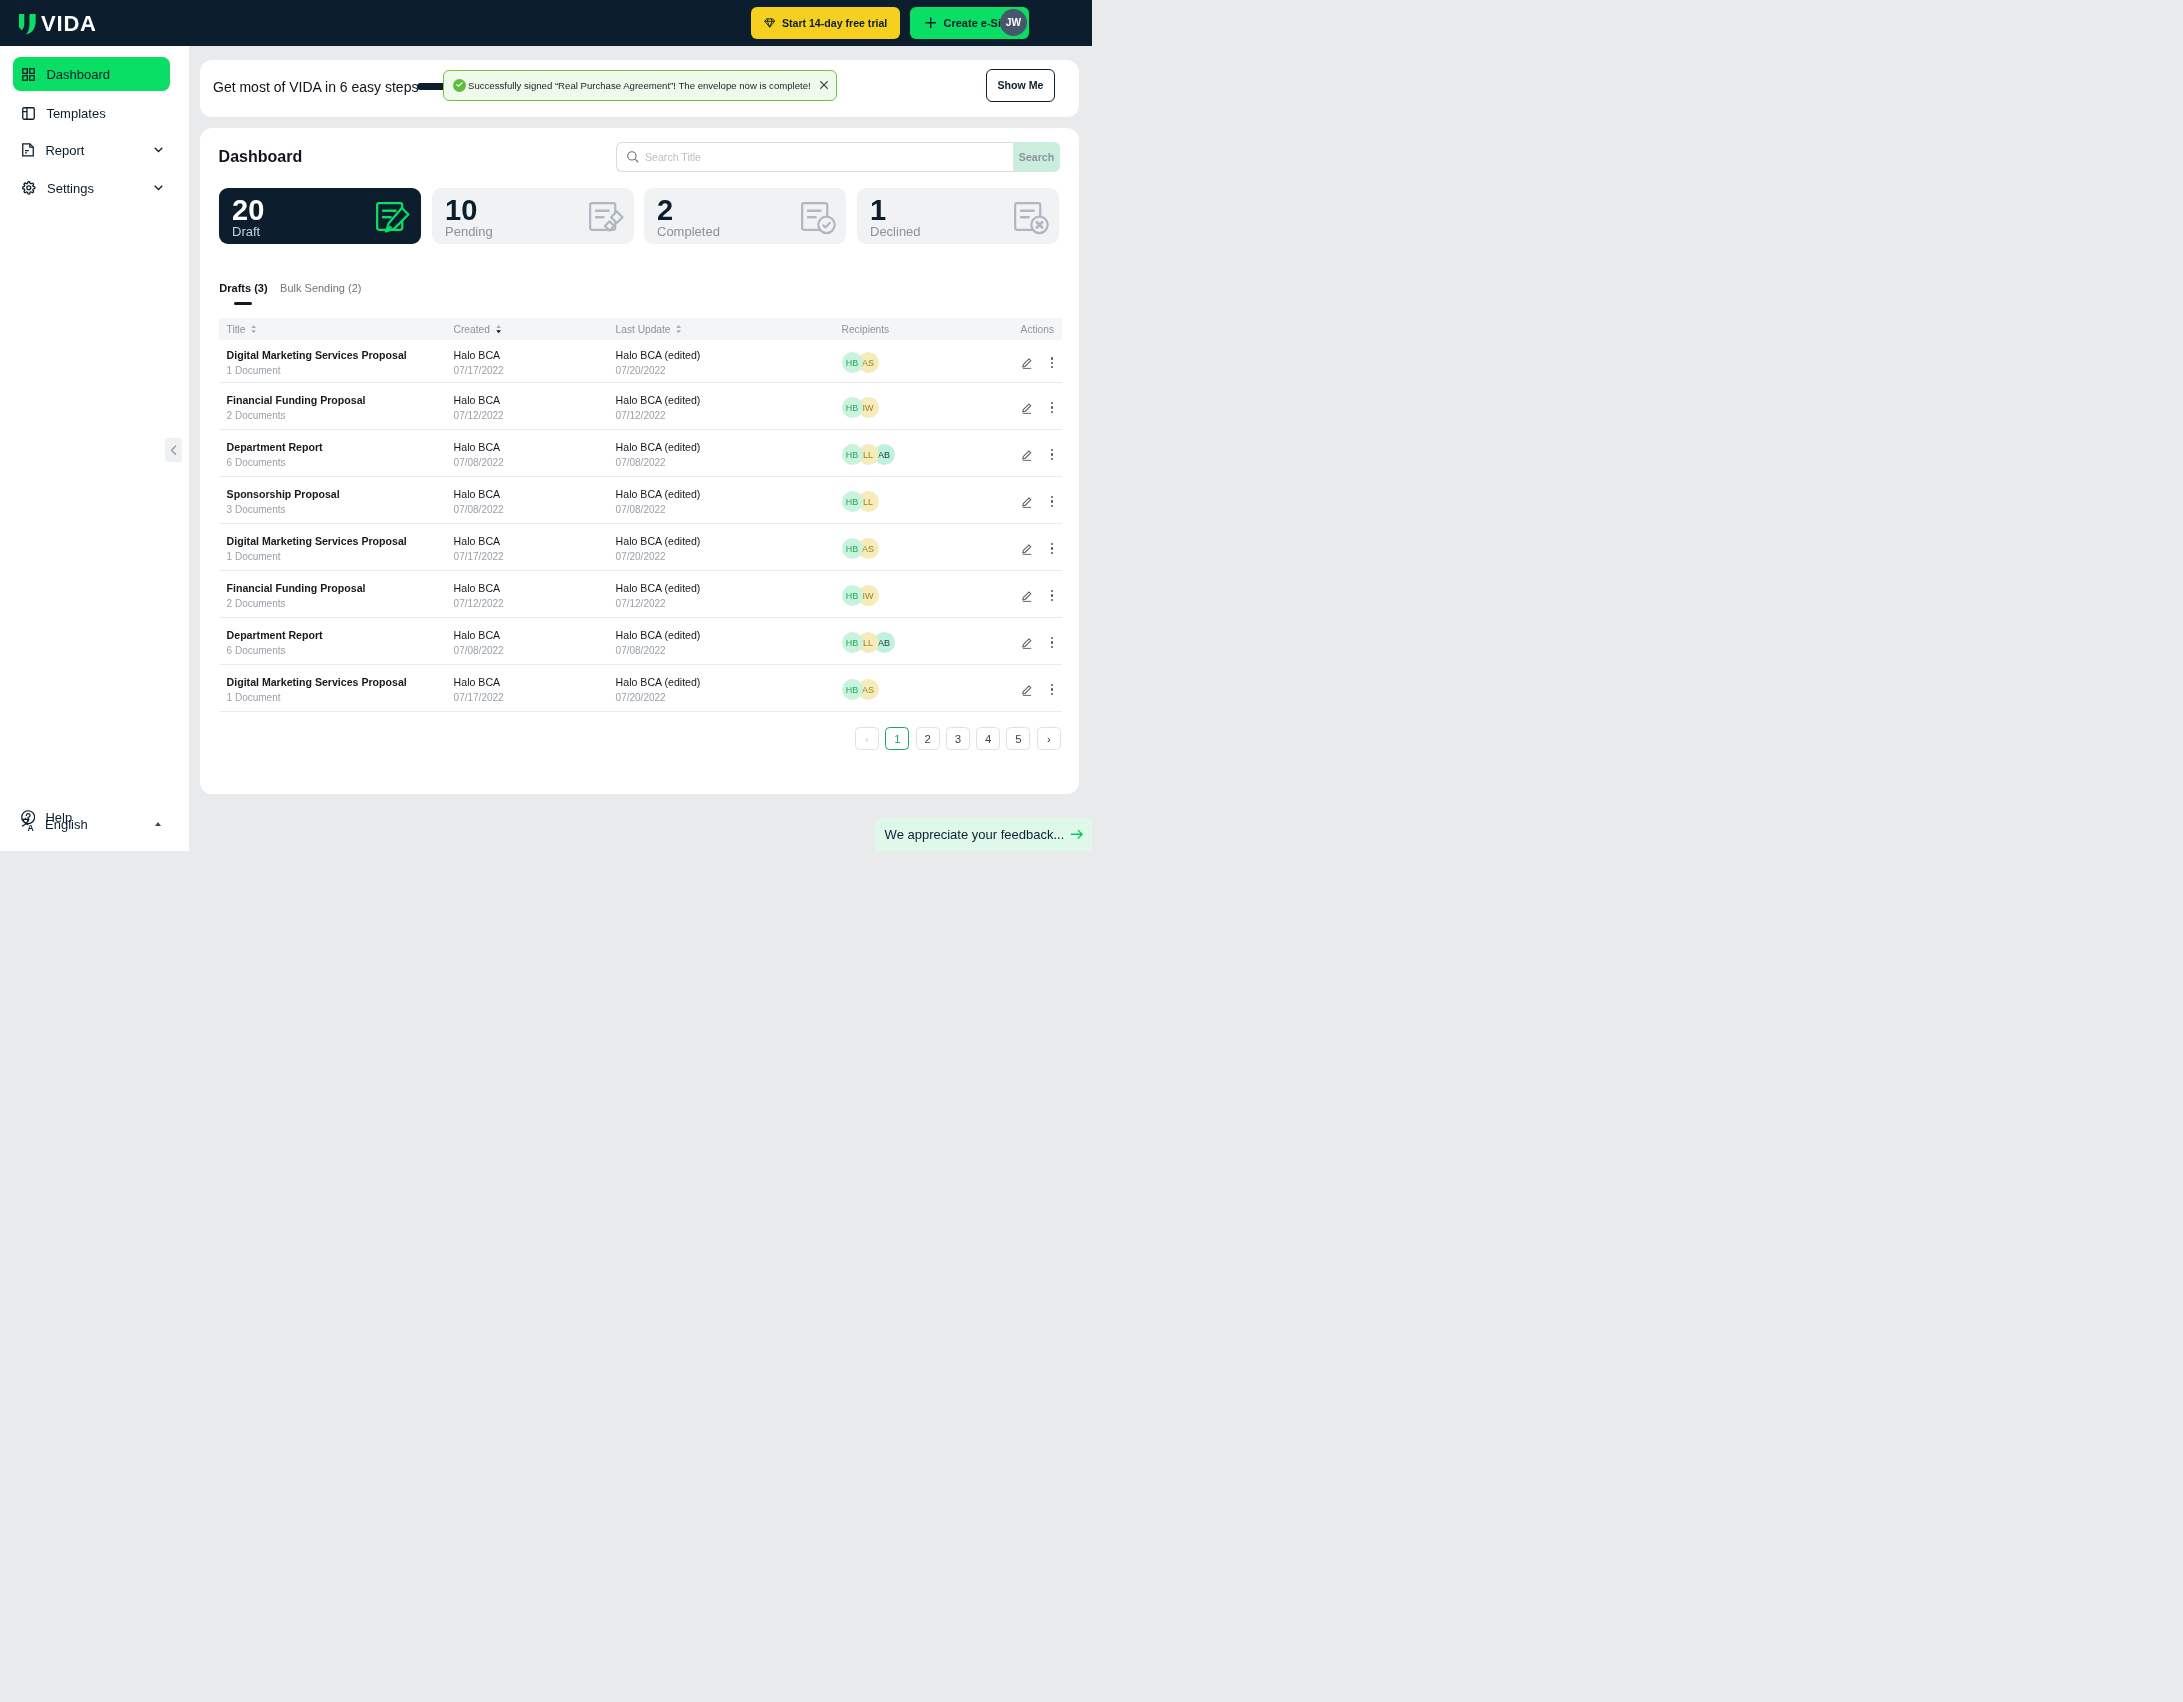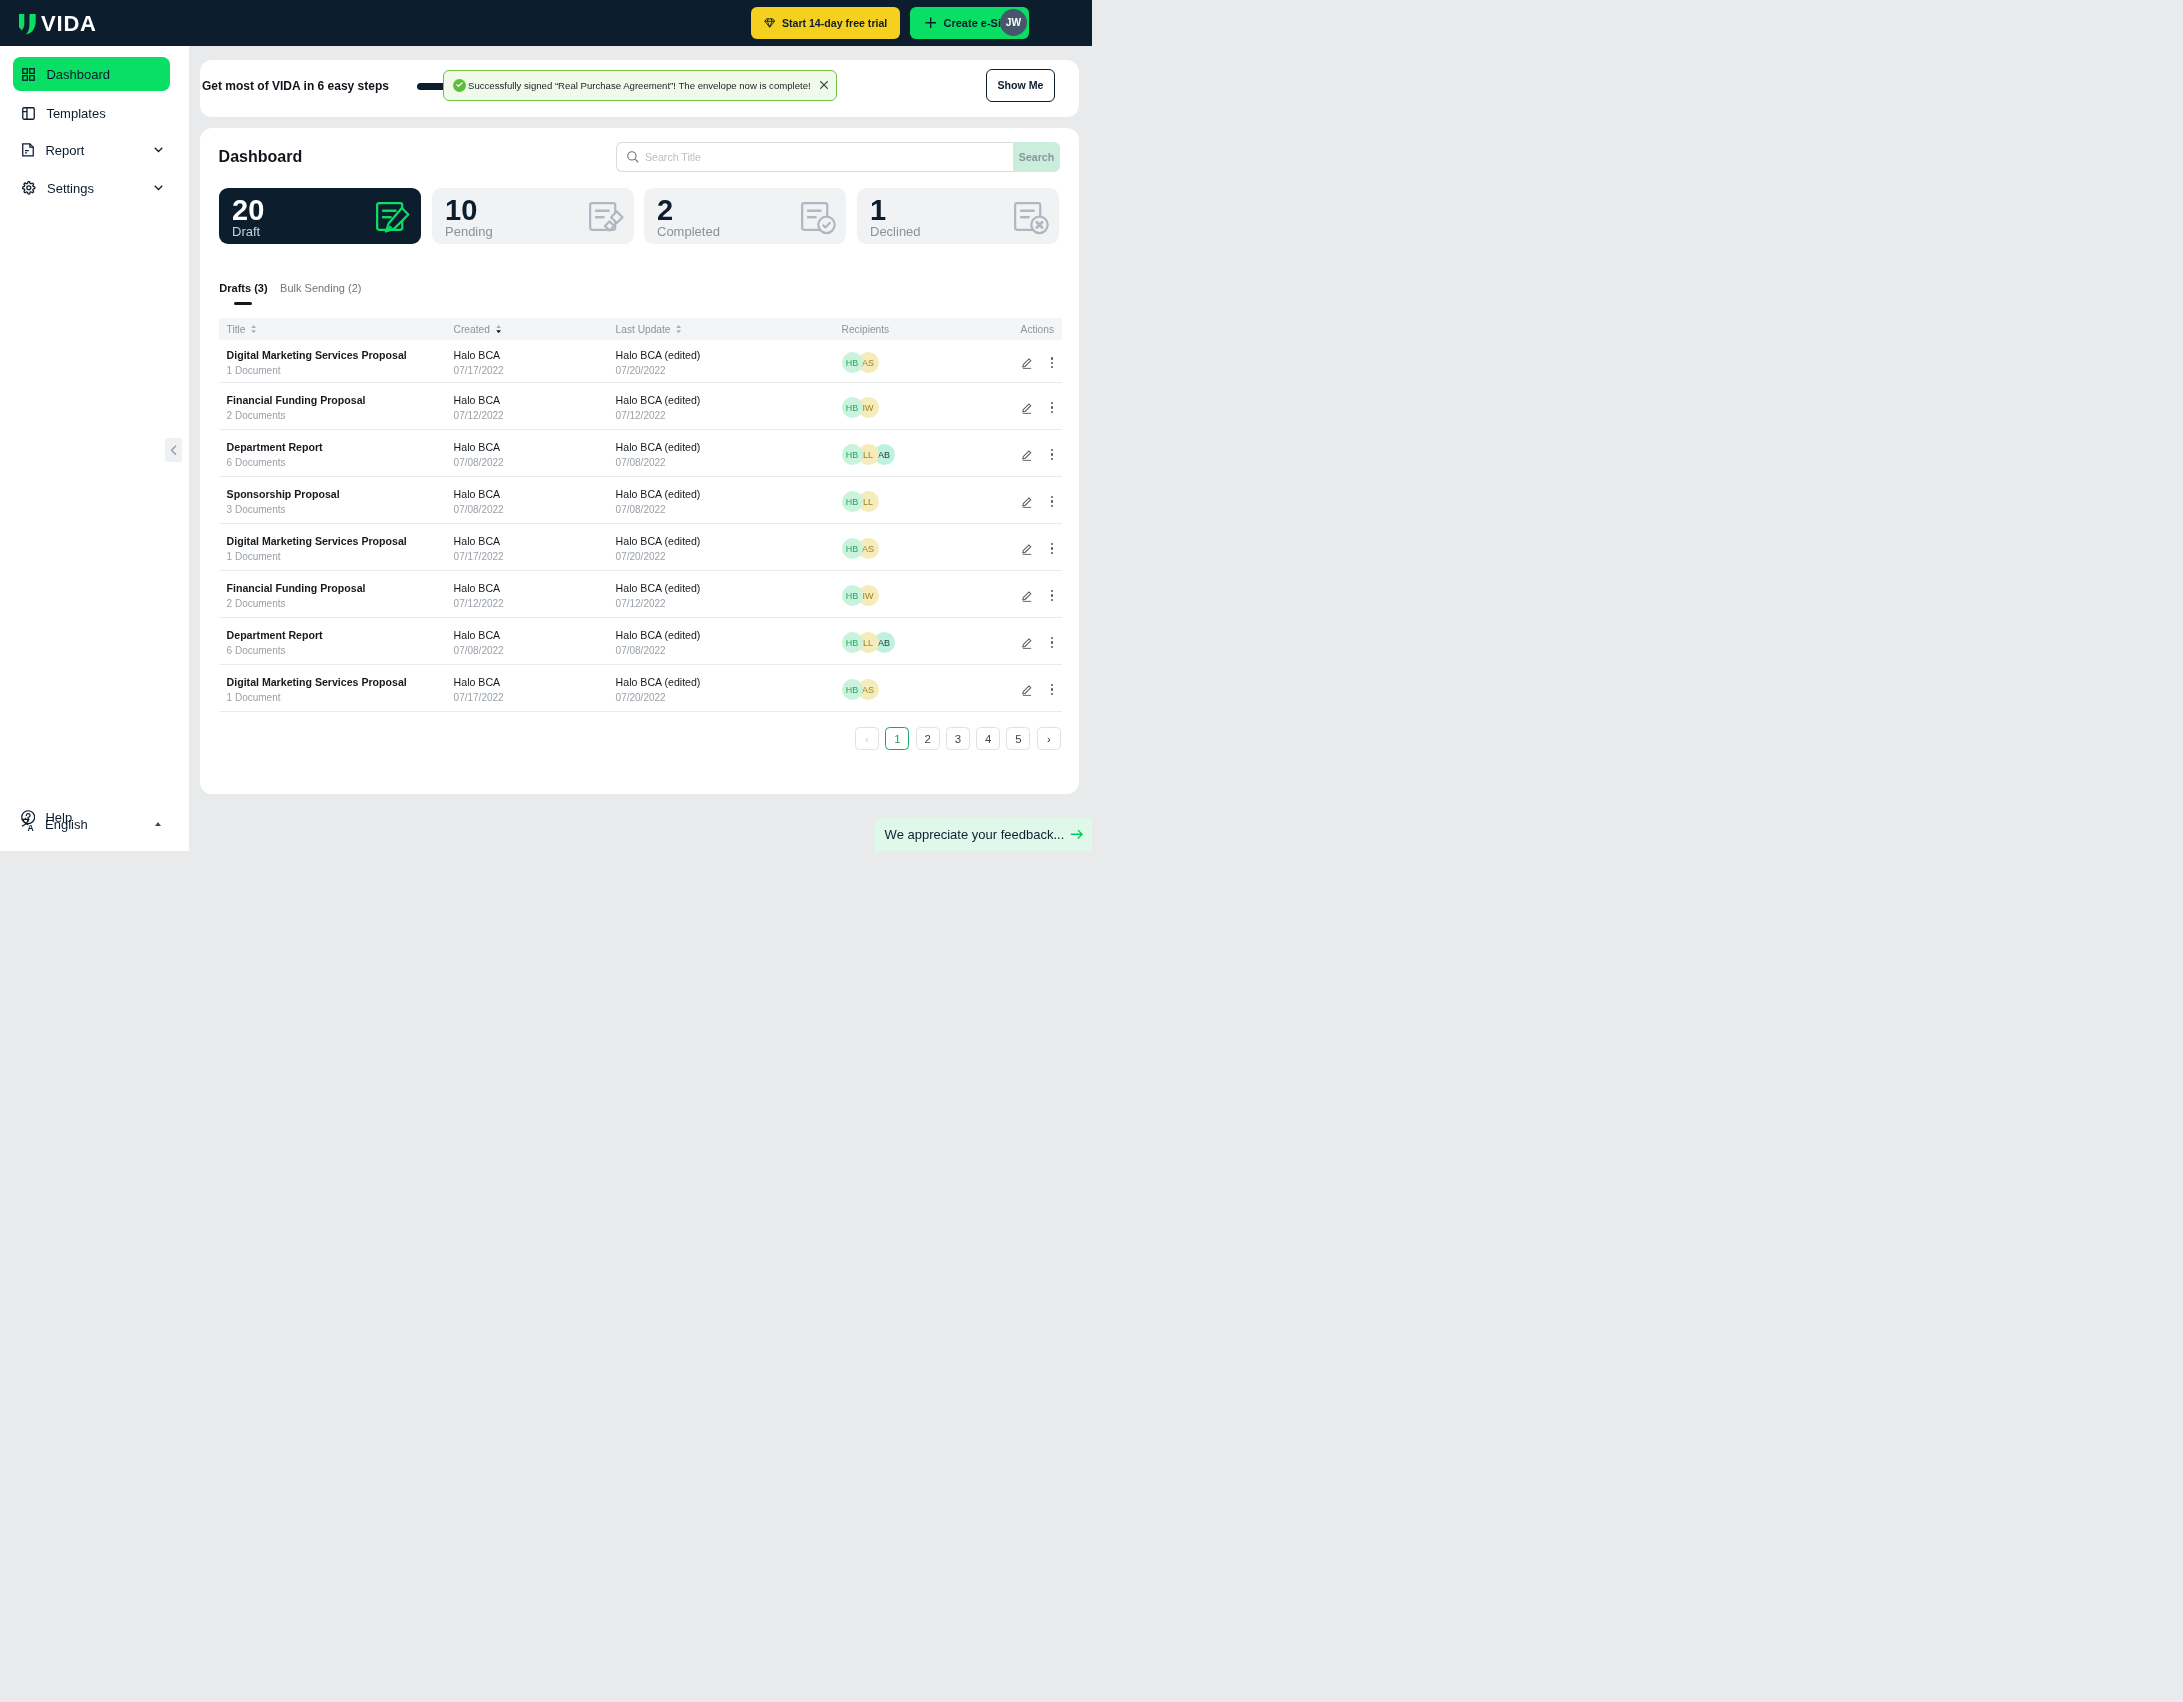--- a/index.html
+++ b/index.html
@@ -29,21 +29,21 @@
   #collapse { position:absolute; left:165px; top:392px; width:16.7px; height:24px; background:#EFF0F1; border-radius:3px; display:flex; align-items:center; justify-content:center; }
   .bottomitem { position:absolute; left:21px; display:flex; align-items:center; color:#0C1D2E; font-size:13px; }
   #si-help { top:764px; }
   #si-help svg { margin-right:10px; }
   #si-lang { top:771px; }
   #si-lang svg { margin-right:9px; }
   #lang-up { position:absolute; left:155px; top:776px; width:0; height:0; border-left:3.8px solid transparent; border-right:3.8px solid transparent; border-bottom:4.5px solid #3E4852; }
 
   
   #banner { position:absolute; left:200px; top:60px; width:879px; height:57px; background:#fff; border-radius:12px; }
-  #banner-title { position:absolute; left:2px; top:19.3px; font-size:12px; font-weight:bold; color:#10151B; }
+  #banner-title { position:absolute; left:13px; top:19.3px; font-size:14px; font-weight:normal; color:#10151B; }
   #banner-dash { position:absolute; left:217px; top:23px; width:38px; height:7.2px; border-radius:3.8px; background:#0C1D2E; }
   #toast { position:absolute; left:243px; top:9.5px; width:394px; height:31px; background:#F0FAEA; border:1.1px solid #74C244; border-radius:6px; display:flex; align-items:center; }
   #toast .check { width:13px; height:13px; border-radius:50%; background:#5CBE3B; margin-left:9px; flex:0 0 auto; display:flex; align-items:center; justify-content:center; }
   #toast .msg { font-size:9.6px; color:#20252B; margin-left:2px; white-space:nowrap; }
   #toast .x { margin-left:8.3px; flex:0 0 auto; }
   #showme { position:absolute; left:786px; top:8.7px; width:69px; height:33px; border:1.5px solid #0C1D2E; border-radius:6px; display:flex; align-items:center; justify-content:center; font-size:10.6px; font-weight:bold; color:#0C1D2E; background:#fff; }
 
   
   #main { position:absolute; left:200px; top:128px; width:879px; height:666px; background:#fff; border-radius:12px; }
   #main-h { position:absolute; left:18.6px; top:20px; font-size:16px; font-weight:bold; color:#10151B; }

